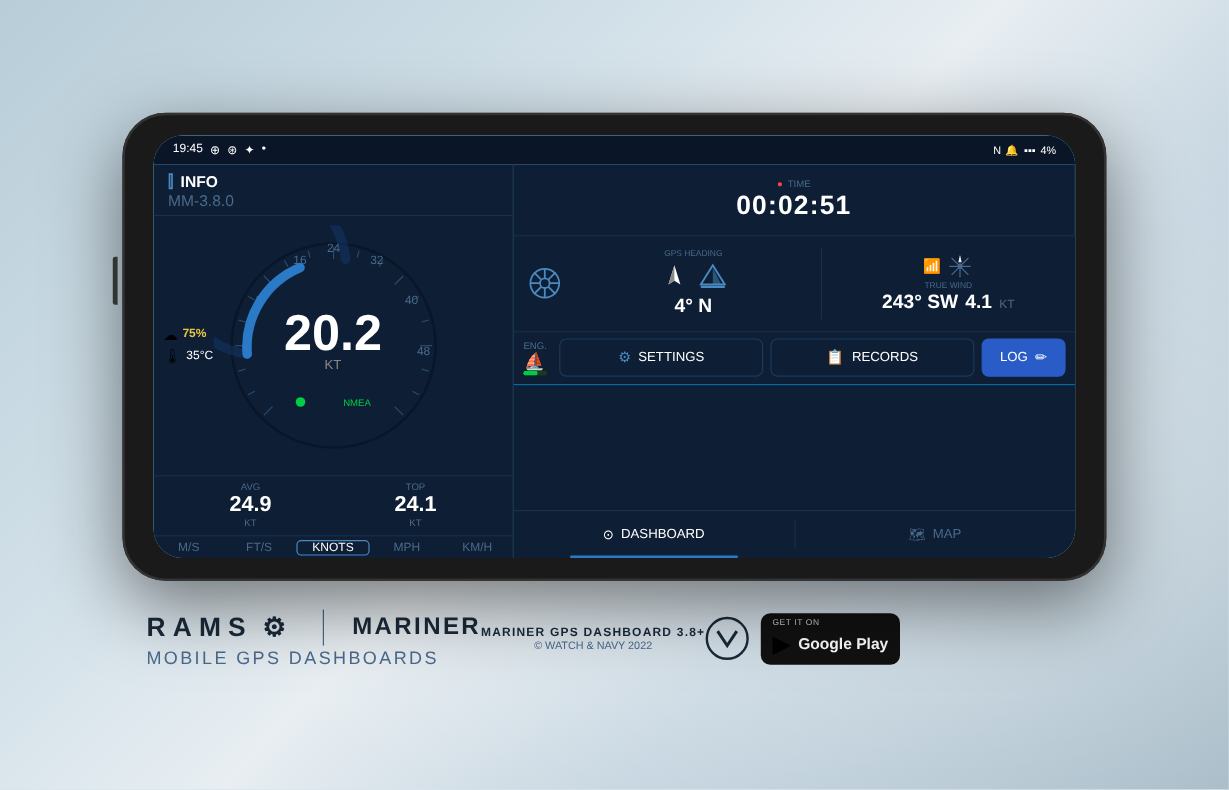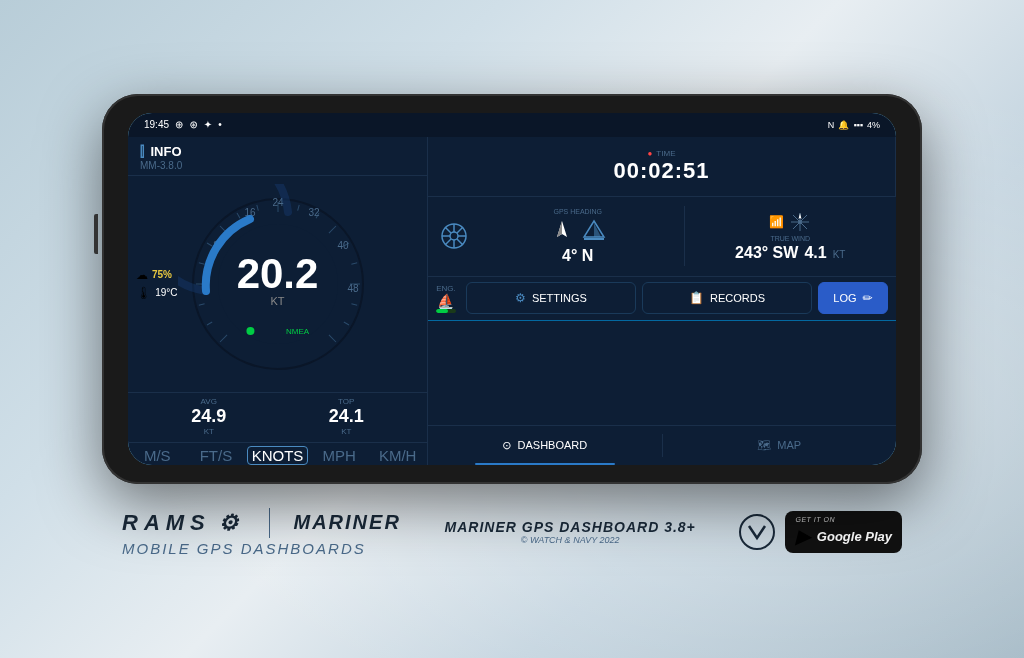--- a/index.html
+++ b/index.html
@@ -108,21 +108,21 @@
     .info-title {
       color: #fff;
       font-size: 13px;
       font-weight: bold;
       display: flex;
       align-items: center;
       gap: 6px;
     }
     .info-version {
       color: #4a6a8a;
-      font-size: 10px;
+      font-size: 13px;
     }
 
     
     .speedo-area {
       flex: 1;
       display: flex;
       align-items: center;
       justify-content: center;
       position: relative;
       padding: 8px;
@@ -214,21 +214,21 @@
     .unit-selector {
       display: flex;
       border-top: 1px solid #1a2f4a;
       height: 32px;
     }
     .unit-btn {
       flex: 1;
       display: flex;
       align-items: center;
       justify-content: center;
-      font-size: 15px;
+      font-size: 10px;
       color: #4a6a8a;
       cursor: pointer;
       border: none;
       background: transparent;
       text-align: center;
     }
     .unit-btn.active {
       color: #fff;
       border: 1px solid #4a8ac0;
       border-radius: 4px;
@@ -439,24 +439,23 @@
     .tab-divider {
       width: 1px;
       background: #1a2f4a;
       margin: 8px 0;
     }
 
     
     .bottom-branding {
       display: flex;
       align-items: center;
-      justify-content: space-between;
+      justify-content: flex-start;
       width: 820px;
       padding: 8px 20px;
-      font-style: italic;
     }
     .brand-left {
       display: flex;
       flex-direction: column;
       gap: 2px;
     }
     .rams-logo {
       font-size: 22px;
       font-weight: 900;
       letter-spacing: 6px;
@@ -483,21 +482,21 @@
     .brand-divider {
       width: 1px;
       height: 30px;
       background: #4a6a8a;
       margin: 0 12px;
     }
     .brand-center {
       text-align: center;
     }
     .brand-center-title {
-      font-size: 14px;
+      font-size: 10px;
       font-weight: bold;
       color: #1a2a3a;
       letter-spacing: 1px;
     }
     .brand-center-copy {
       font-size: 9px;
       color: #4a6a8a;
     }
     .brand-right {
       display: flex;
@@ -595,21 +594,21 @@
 
           <div class="speedo-area">
 
             <div class="weather-side">
               <div class="weather-item">
                 <span class="weather-icon">☁</span>
                 <span class="weather-pct">75%</span>
               </div>
               <div class="weather-item">
                 <span class="weather-icon">🌡</span>
-                <span class="weather-temp">19°C</span>
+                <span class="weather-temp">35°C</span>
               </div>
             </div>
 
             <div class="speedometer">
               <svg class="speedo-svg" viewBox="0 0 200 200">
 
                 <circle cx="100" cy="100" r="85" fill="none" stroke="#0a1628" stroke-width="2"></circle>
 
                 <g stroke="#2a4a6a" stroke-width="1" fill="none">
 

